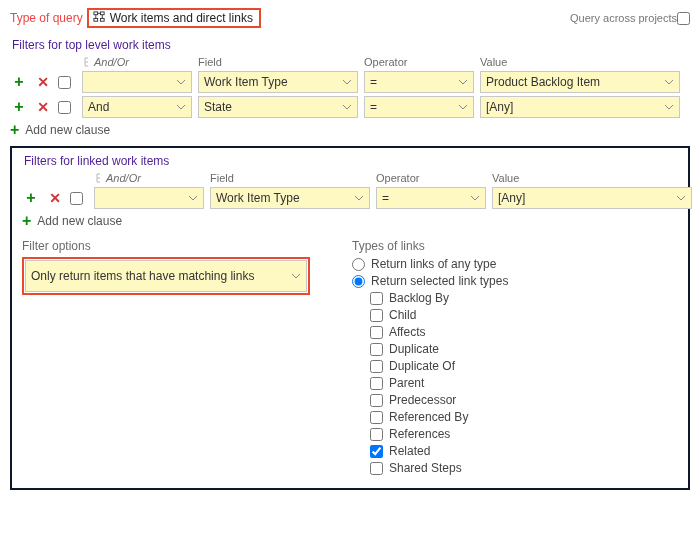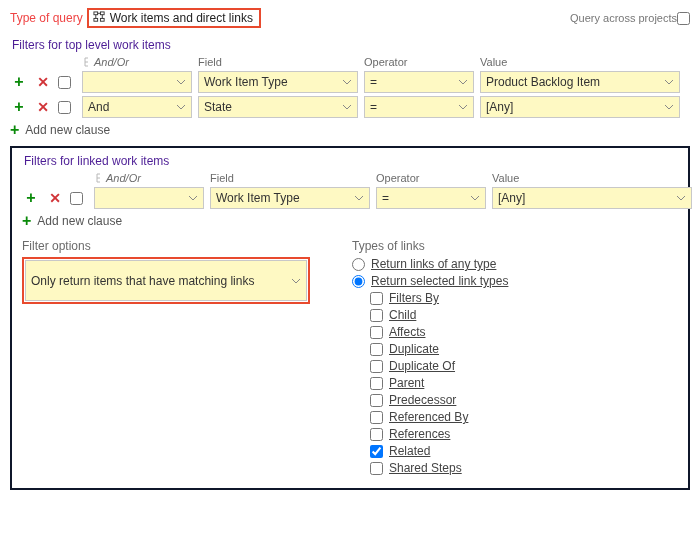--- a/index.html
+++ b/index.html
@@ -76,21 +76,20 @@
 .opts-col { flex: 0 0 300px; }
 .links-col { flex: 1; }
 .sub-title { color: #6b6b6b; margin-bottom: 4px; font-size:12px;}
 .fo-sel-wrap { border: 2px solid #e84a2e; padding: 1px; width: 288px;}
 .radio-item, .check-item {
   display: flex;
   align-items: center;
   gap: 6px;
   margin: 3px 0;
   color: #444;
-  text-decoration: underline;
 }
 .check-list { margin-left: 18px; margin-top: 2px;}
 input[type=radio], input[type=checkbox] { margin:0; }
 svg { display:block; }
 </style>
 </head>
 <body>
 
 <div class="top-row">
   <span class="qtype-label">Type of query</span>
@@ -255,21 +254,21 @@
 
   <div class="add-clause">
     <span class="plus">+</span>
     <span>Add new clause</span>
   </div>
 
   <div class="opts-row">
     <div class="opts-col">
       <div class="sub-title">Filter options</div>
       <div class="fo-sel-wrap">
-        <span class="sel" style="height:41px">
+        <span class="sel" style="height:32px">
           <span>Only return items that have matching links</span>
           <svg class="chev" viewBox="0 0 10 10">
               <path d="M1 3 L5 7 L9 3" stroke="#888" fill="none"></path>
             </svg>
         </span>
       </div>
     </div>
 
     <div class="links-col">
       <div class="sub-title">Types of links</div>
@@ -277,21 +276,21 @@
         <input type="radio" name="lt" style="">
         <span>Return links of any type</span>
       </label>
       <label class="radio-item">
         <input type="radio" name="lt" checked="" style="">
         <span>Return selected link types</span>
       </label>
       <div class="check-list" id="link-types-list">
           <label class="check-item">
             <input type="checkbox" style="">
-            <span>Filters By</span>
+            <span>Backlog By</span>
           </label>
           <label class="check-item">
             <input type="checkbox" style="">
             <span>Child</span>
           </label>
           <label class="check-item">
             <input type="checkbox" style="">
             <span>Affects</span>
           </label>
           <label class="check-item">

